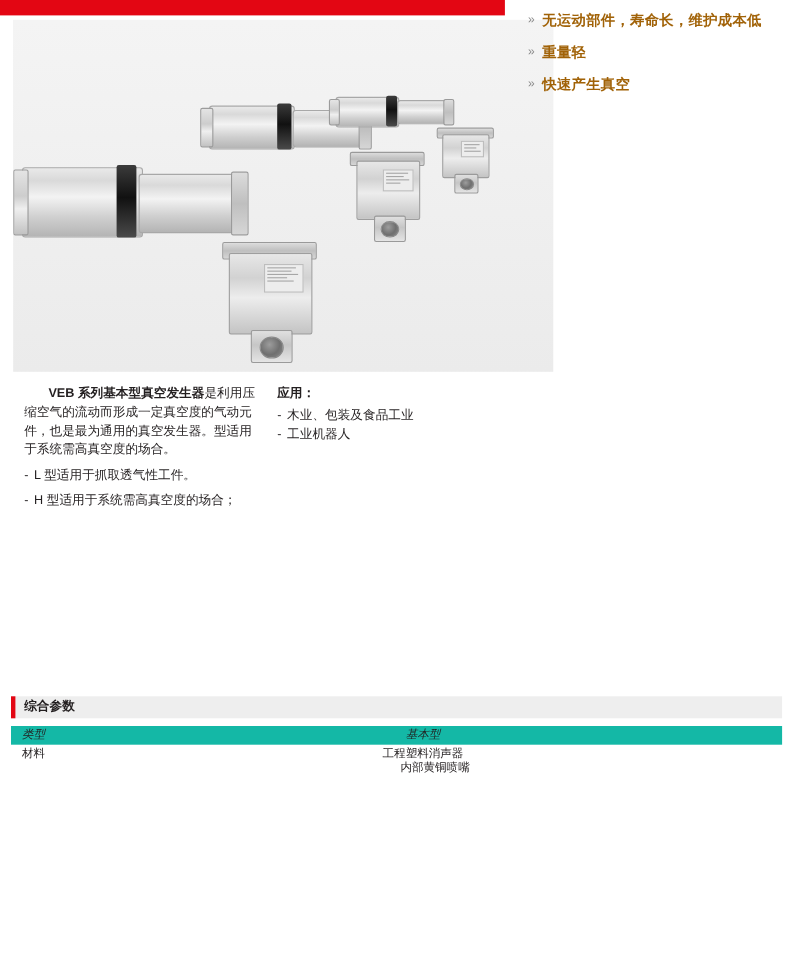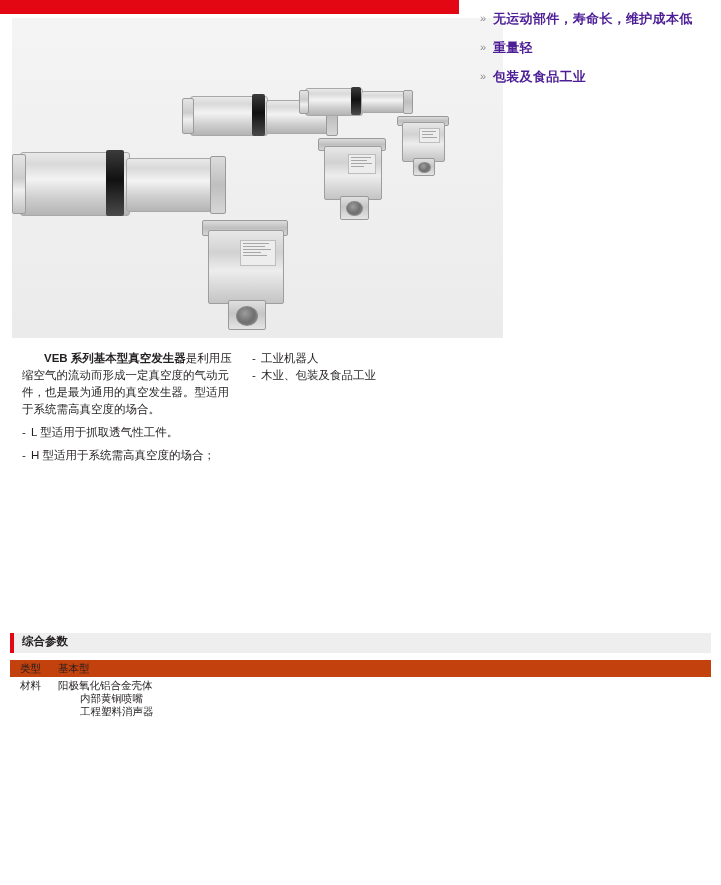--- a/index.html
+++ b/index.html
@@ -115,21 +115,21 @@
     color: #8a8a8a;
     font-size: 11px;
     line-height: 17px;
     width: 13px;
     flex: 0 0 13px;
   }
   .bullet-text {
     font-size: 13px;
     line-height: 18px;
     font-weight: bold;
-    color: #4c1d95;
+    color: #a16207;
     letter-spacing: 0.3px;
   }
   .divider-vert {
     position: absolute;
     left: 470px;
     top: 4px;
     width: 3px;
     height: 30px;
     background: #ffffff;
   }
@@ -203,32 +203,32 @@
     left: 10px;
     top: 660px;
     width: 701px;
     font-size: 10.5px;
     line-height: 13px;
   }
   .param-row {
     display: flex;
     align-items: flex-start;
   }
-  .param-row.shaded { background: #c2410c; }
+  .param-row.shaded { background: #14b8a6; font-style: italic; }
   .param-key {
     width: 48px;
     flex: 0 0 48px;
     padding: 2px 0 2px 10px;
     box-sizing: border-box;
   }
   .param-val {
     flex: 1 1 auto;
     padding: 2px 0 2px 0;
   }
-  .param-val div { padding-left: 22px; }
+  .param-val div { padding-left: 22px; text-align: center; }
   .param-val div:first-child { padding-left: 0; }
 </style>
 </head>
 <body>
 
 <div class="red-bar"></div>
 <div class="divider-vert"></div>
 
 <div class="image-panel">
   <div class="bg-soft"></div>
@@ -292,48 +292,48 @@
   <div class="bullet-row">
     <span class="bullet-mark">»</span>
     <span class="bullet-text">无运动部件，寿命长，维护成本低</span>
   </div>
   <div class="bullet-row">
     <span class="bullet-mark">»</span>
     <span class="bullet-text">重量轻</span>
   </div>
   <div class="bullet-row">
     <span class="bullet-mark">»</span>
-    <span class="bullet-text">包装及食品工业</span>
+    <span class="bullet-text">快速产生真空</span>
   </div>
 </div>
 
 <div class="text-col-left">
   <p class="para-indent"><span class="bold">VEB 系列基本型真空发生器</span><span>是利用压缩空气的流动而形成一定真空度的气动元件，也是最为通用的真空发生器。型适用于系统需高真空度的场合。</span></p>
   <p class="dash-line">L 型适用于抓取透气性工件。</p>
   <p class="dash-line">H 型适用于系统需高真空度的场合；</p>
 </div>
 
 <div class="text-col-right">
+  <p class="head">应用：</p>
+  <p class="dash-line" style="margin:0;">木业、包装及食品工业</p>
   <p class="dash-line" style="margin:0;">工业机器人</p>
-  <p class="dash-line" style="margin:0;">木业、包装及食品工业</p>
 </div>
 
 <div class="param-header">
   <span class="tick"></span>
   <span class="ptitle">综合参数</span>
 </div>
 
 <div class="param-table">
   <div class="param-row shaded">
     <div class="param-key">类型</div>
     <div class="param-val">
       <div>基本型</div>
     </div>
   </div>
   <div class="param-row">
     <div class="param-key">材料</div>
     <div class="param-val">
-      <div>阳极氧化铝合金壳体</div>
+      <div>工程塑料消声器</div>
       <div>内部黄铜喷嘴</div>
-      <div>工程塑料消声器</div>
     </div>
   </div>
 </div>
 
 </body></html>

